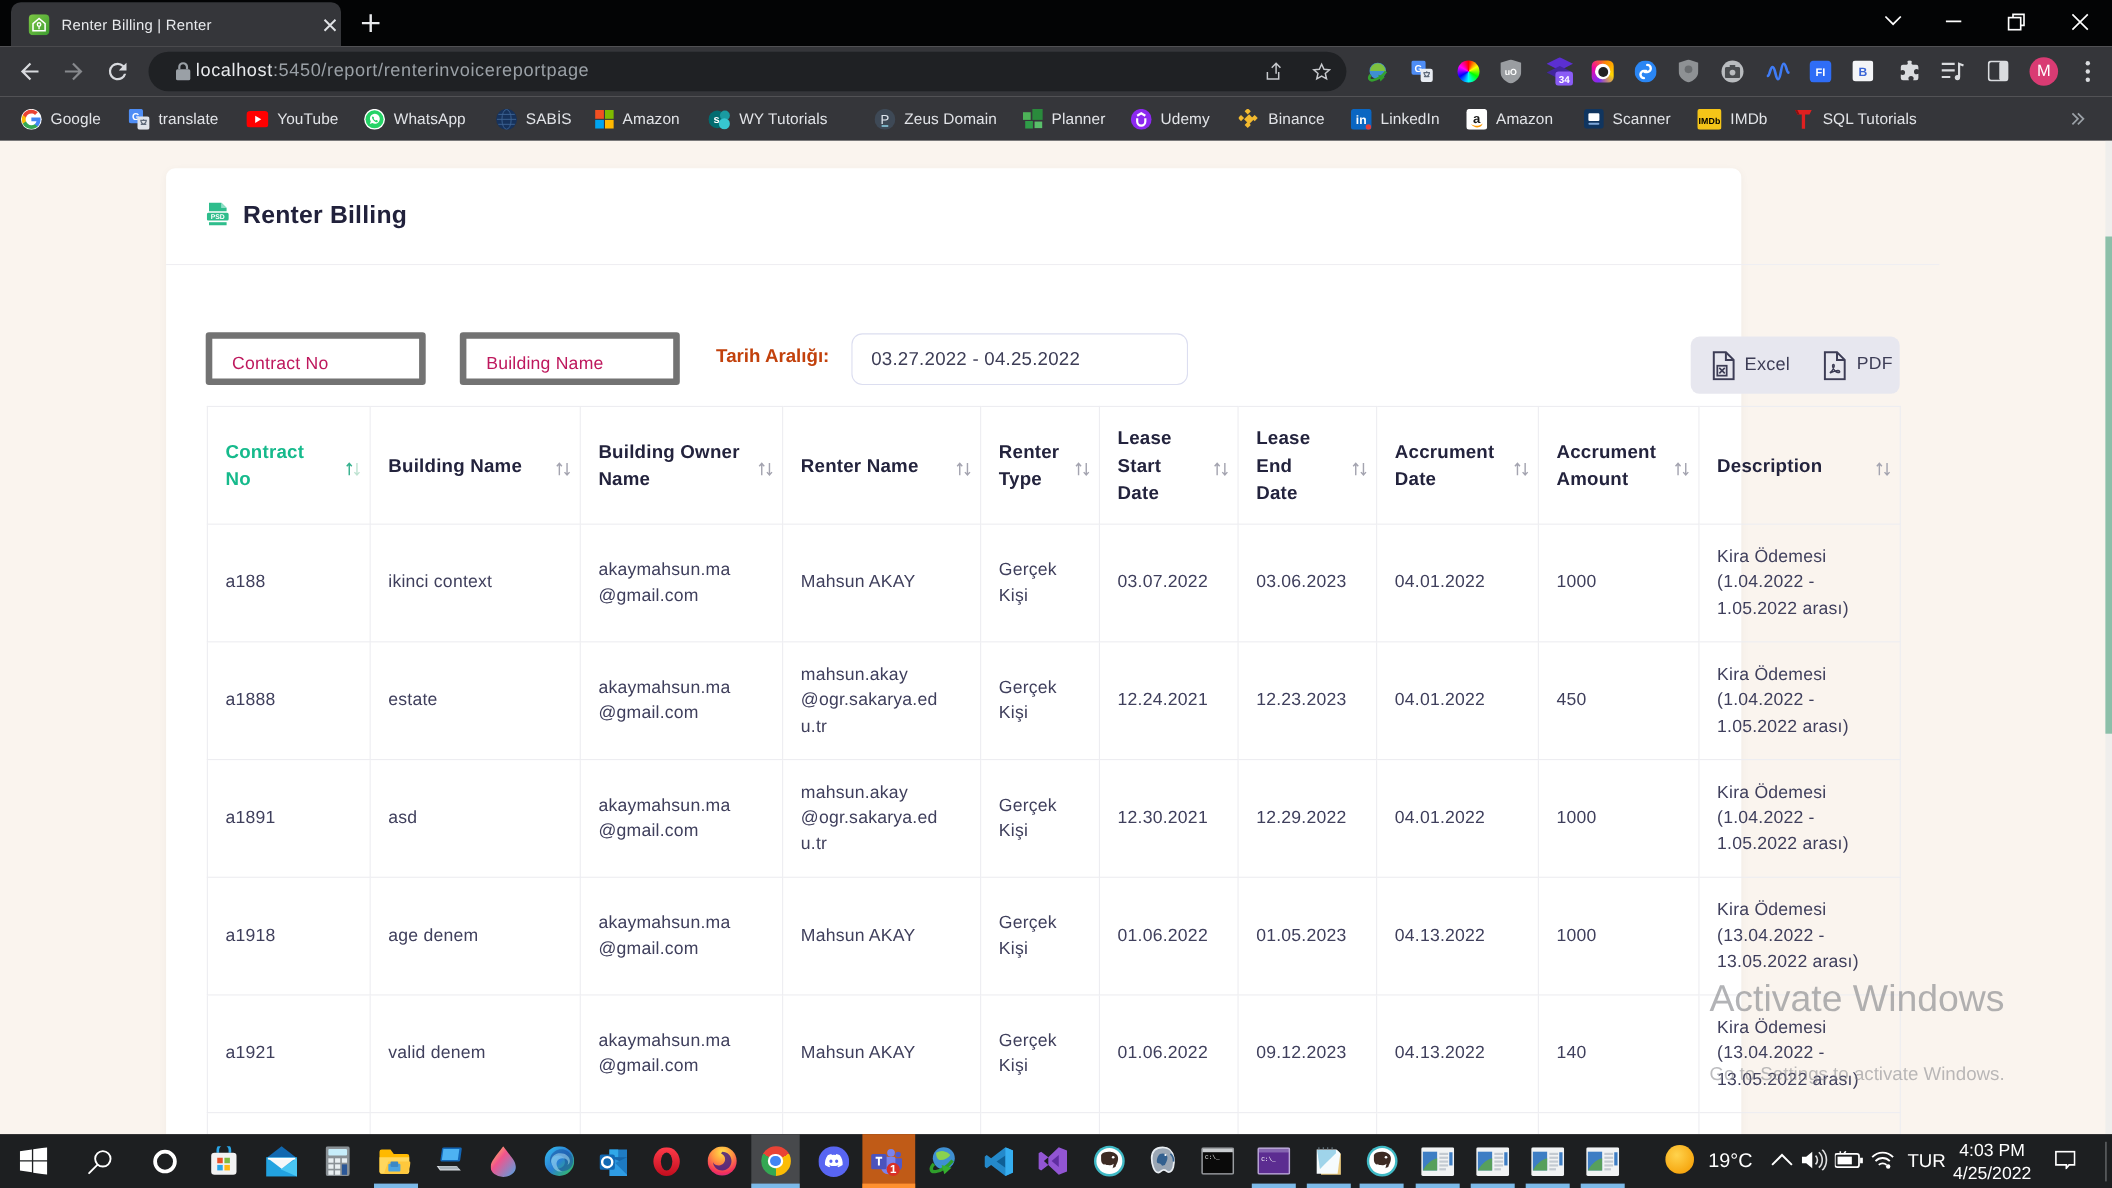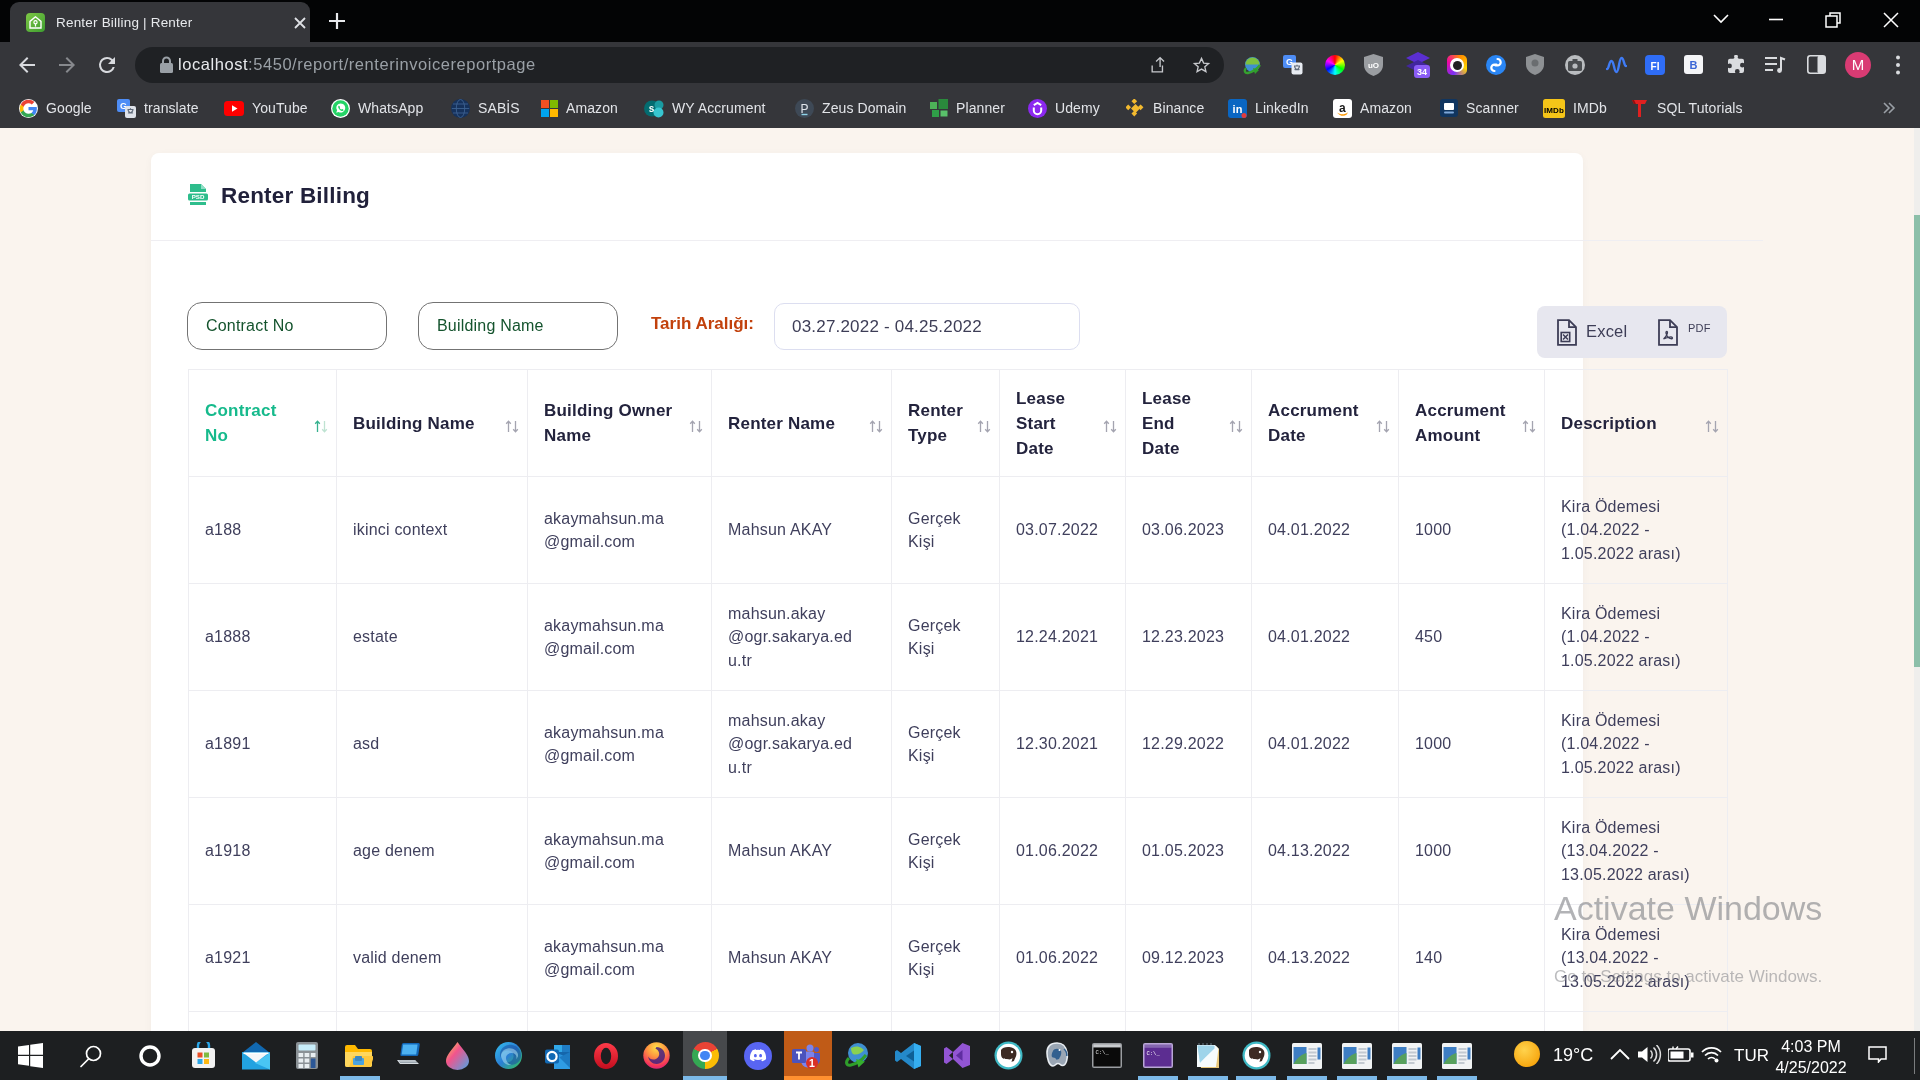--- a/index.html
+++ b/index.html
@@ -17,22 +17,22 @@
   #urltext b { color:#e8eaed; font-weight:normal; }
   #bookmarks { position:absolute; left:0; top:88px; width:1920px; height:40px; background:#35363a; }
   .bm { position:absolute; top:0; height:40px; display:flex; align-items:center; gap:8px;
      color:#e2e4e8; font-size:14px; letter-spacing:.1px; }
   
   #content { position:absolute; left:0; top:128px; width:1920px; height:903px; background:#faf4ee; overflow:hidden; }
   #card { position:absolute; left:151px; top:25px; width:1432px; height:890px; background:#ffffff;
      border-radius:8px; box-shadow:0 2px 8px rgba(40,40,60,.04); }
   #cardtitle { position:absolute; left:70px; top:30px; font-size:22.5px; font-weight:bold; color:#21213b; letter-spacing:.2px; }
   #divider { position:absolute; left:0; top:87px; width:1612px; height:1px; background:#efeef2; }
-  .inp { position:absolute; height:48px; border:1px solid #737373; border-radius:15px; background:#fff;
-     font-size:16px; color:#14532d; line-height:46px; padding-left:18px; letter-spacing:.2px;}
+  .inp { position:absolute; height:48px; border:6px solid #737373; border-radius:3px; background:#fff;
+     font-size:16px; color:#be185d; line-height:46px; padding-left:18px; letter-spacing:.2px;}
   #datebox { position:absolute; left:623px; top:150px; width:306px; height:47px; border:1px solid #dcdef0;
      border-radius:10px; font-size:17px; color:#3d3d56; line-height:45px; padding-left:17px; letter-spacing:.2px;}
   #expdf { position:absolute; left:1386px; top:153px; width:190px; height:52px; background:#e7e7ef; border-radius:8px; }
   
   table { border-collapse:collapse; table-layout:fixed; width:1539px; }
   th, td { border:1px solid #ededf1; vertical-align:middle; text-align:left;
      padding:0 12px 0 16px; font-weight:normal; }
   th { height:107px; font-size:17px; font-weight:bold; color:#23233d; line-height:25px;
      position:relative; letter-spacing:.2px; }
   td { height:107px; font-size:16px; color:#3f3f5c; line-height:23.5px; letter-spacing:.2px; }
@@ -238,21 +238,21 @@
       </svg>
     <span>Amazon</span>
     </div>
   <div class="bm" style="left:644px">
     <svg width="20" height="19" viewBox="0 0 20 19">
         <circle cx="8" cy="9.5" r="8" fill="#036c70"></circle>
         <circle cx="15" cy="6" r="4.5" fill="#1a9ba1"></circle>
         <circle cx="14.5" cy="13.5" r="5" fill="#37c6d0"></circle>
         <text x="7.5" y="13.2" font-size="10" font-weight="bold" fill="#fff" text-anchor="middle" font-family="Liberation Sans">s</text>
       </svg>
-    <span>WY Accrument</span>
+    <span>WY Tutorials</span>
     </div>
   <div class="bm" style="left:795px">
     <svg width="19" height="19" viewBox="0 0 19 19">
         <circle cx="9.5" cy="9.5" r="9.5" fill="#3e4956"></circle>
         <text x="9.5" y="13.8" font-size="12" fill="#dfe5ec" text-anchor="middle" font-family="Liberation Sans">P</text>
         <path d="M6.5 15.5 h6" stroke="#8fd3e8" stroke-width="1.4"></path>
       </svg>
     <span>Zeus Domain</span>
     </div>
   <div class="bm" style="left:930px">
@@ -348,21 +348,21 @@
           <path d="M13 1.2 v7 h7"></path>
           <rect x="5.2" y="13.5" width="8.5" height="9" stroke-width="1.6"></rect>
           <path d="M7 15.5 l5 5 M12 15.5 l-5 5" stroke-width="1.5"></path>
         </svg>
       <div class="abs" style="left:49px;top:16px;font-size:16.5px;color:#3d3d56;letter-spacing:.2px;">Excel</div>
       <svg class="abs" style="left:120px;top:13px" width="22" height="27" viewBox="0 0 22 27" fill="none" stroke="#3d3d56" stroke-width="1.8">
           <path d="M2 1.2 h11 l7 7 v17.6 h-18 z"></path>
           <path d="M13 1.2 v7 h7"></path>
           <path d="M6.5 20 c1.5-1 3-3 3.8-5.5 c.3-1 .2-2.2-.6-2.2 c-1 0-.8 1.8-.4 2.8 c.8 2.2 2.5 4.2 4.6 4.6 c1 .2 1.8-.2 1.5-1 c-.4-1-2.8-.8-4.4-.3 c-1.5.4-3.3 1.2-4.5 1.6z" stroke-width="1.3"></path>
         </svg>
-      <div class="abs" style="left:151px;top:16px;font-size:11px;color:#3d3d56;letter-spacing:.2px;">PDF</div>
+      <div class="abs" style="left:151px;top:16px;font-size:16px;color:#3d3d56;letter-spacing:.2px;">PDF</div>
     </div>
     <div id="tablewrap" class="abs" style="left:37px; top:216px;">
     <table>
       <colgroup>
             <col style="width:148px">
             <col style="width:191px">
             <col style="width:184px">
             <col style="width:180px">
             <col style="width:108px">
             <col style="width:126px">

